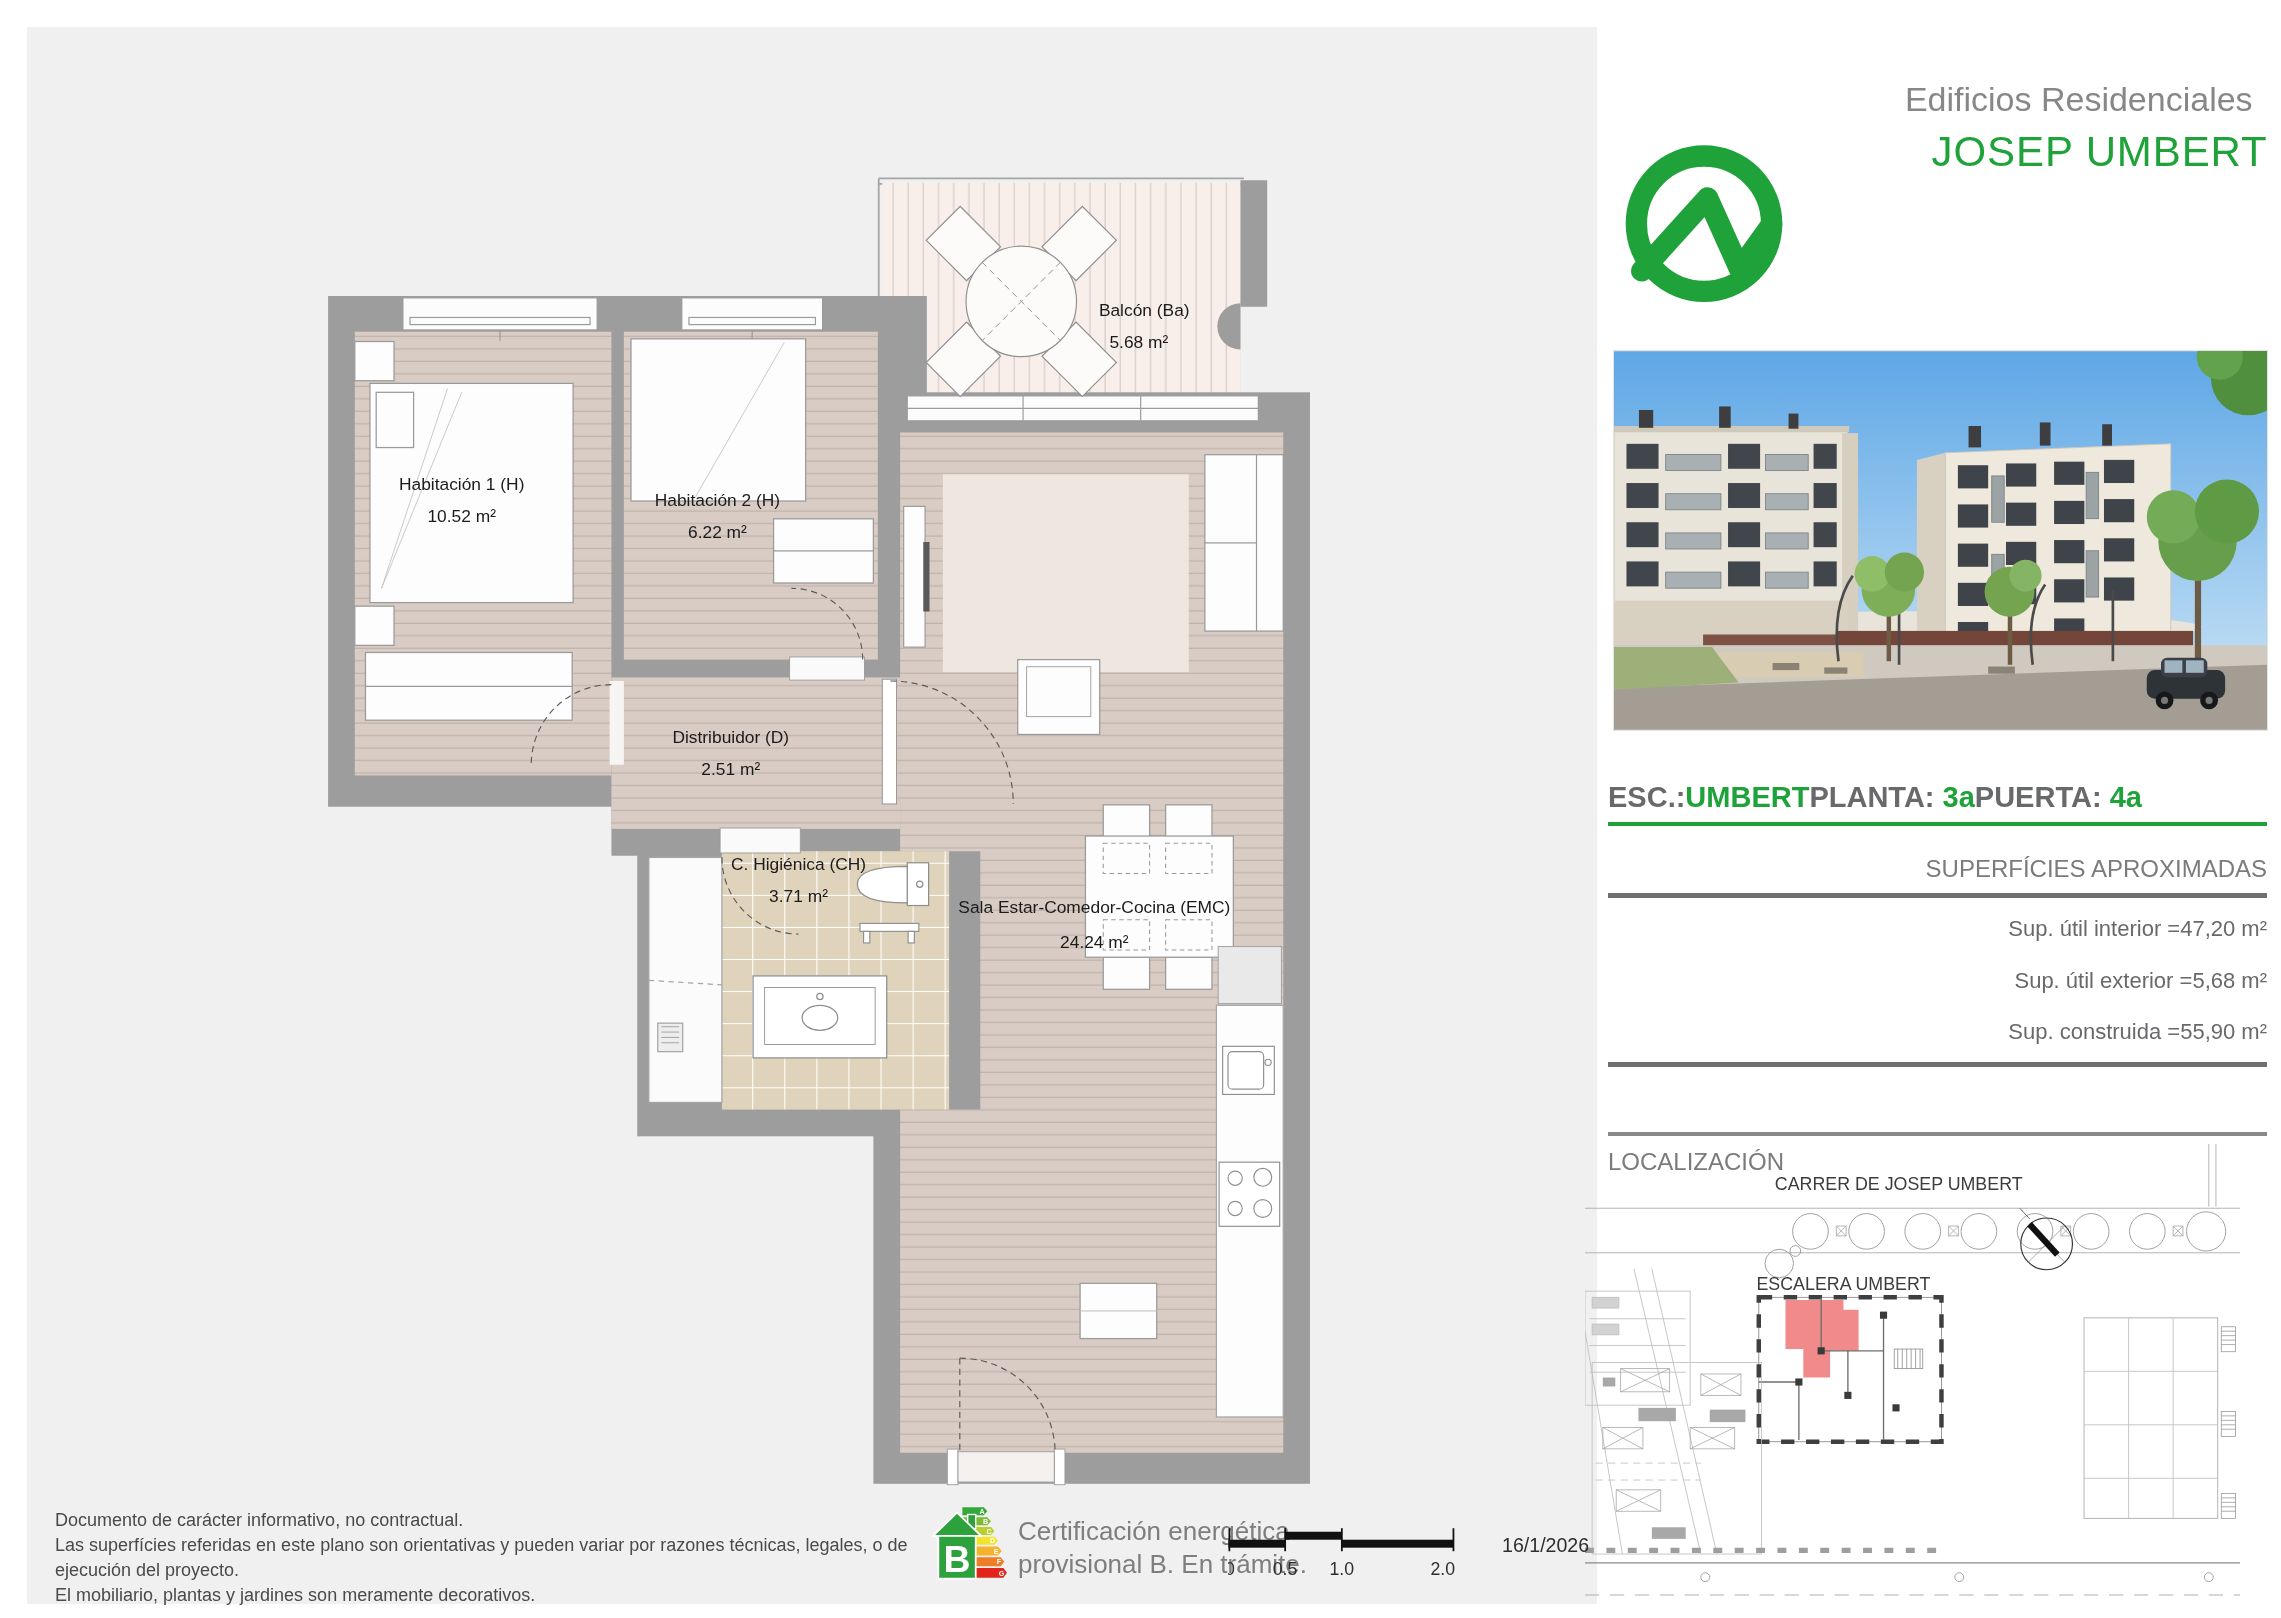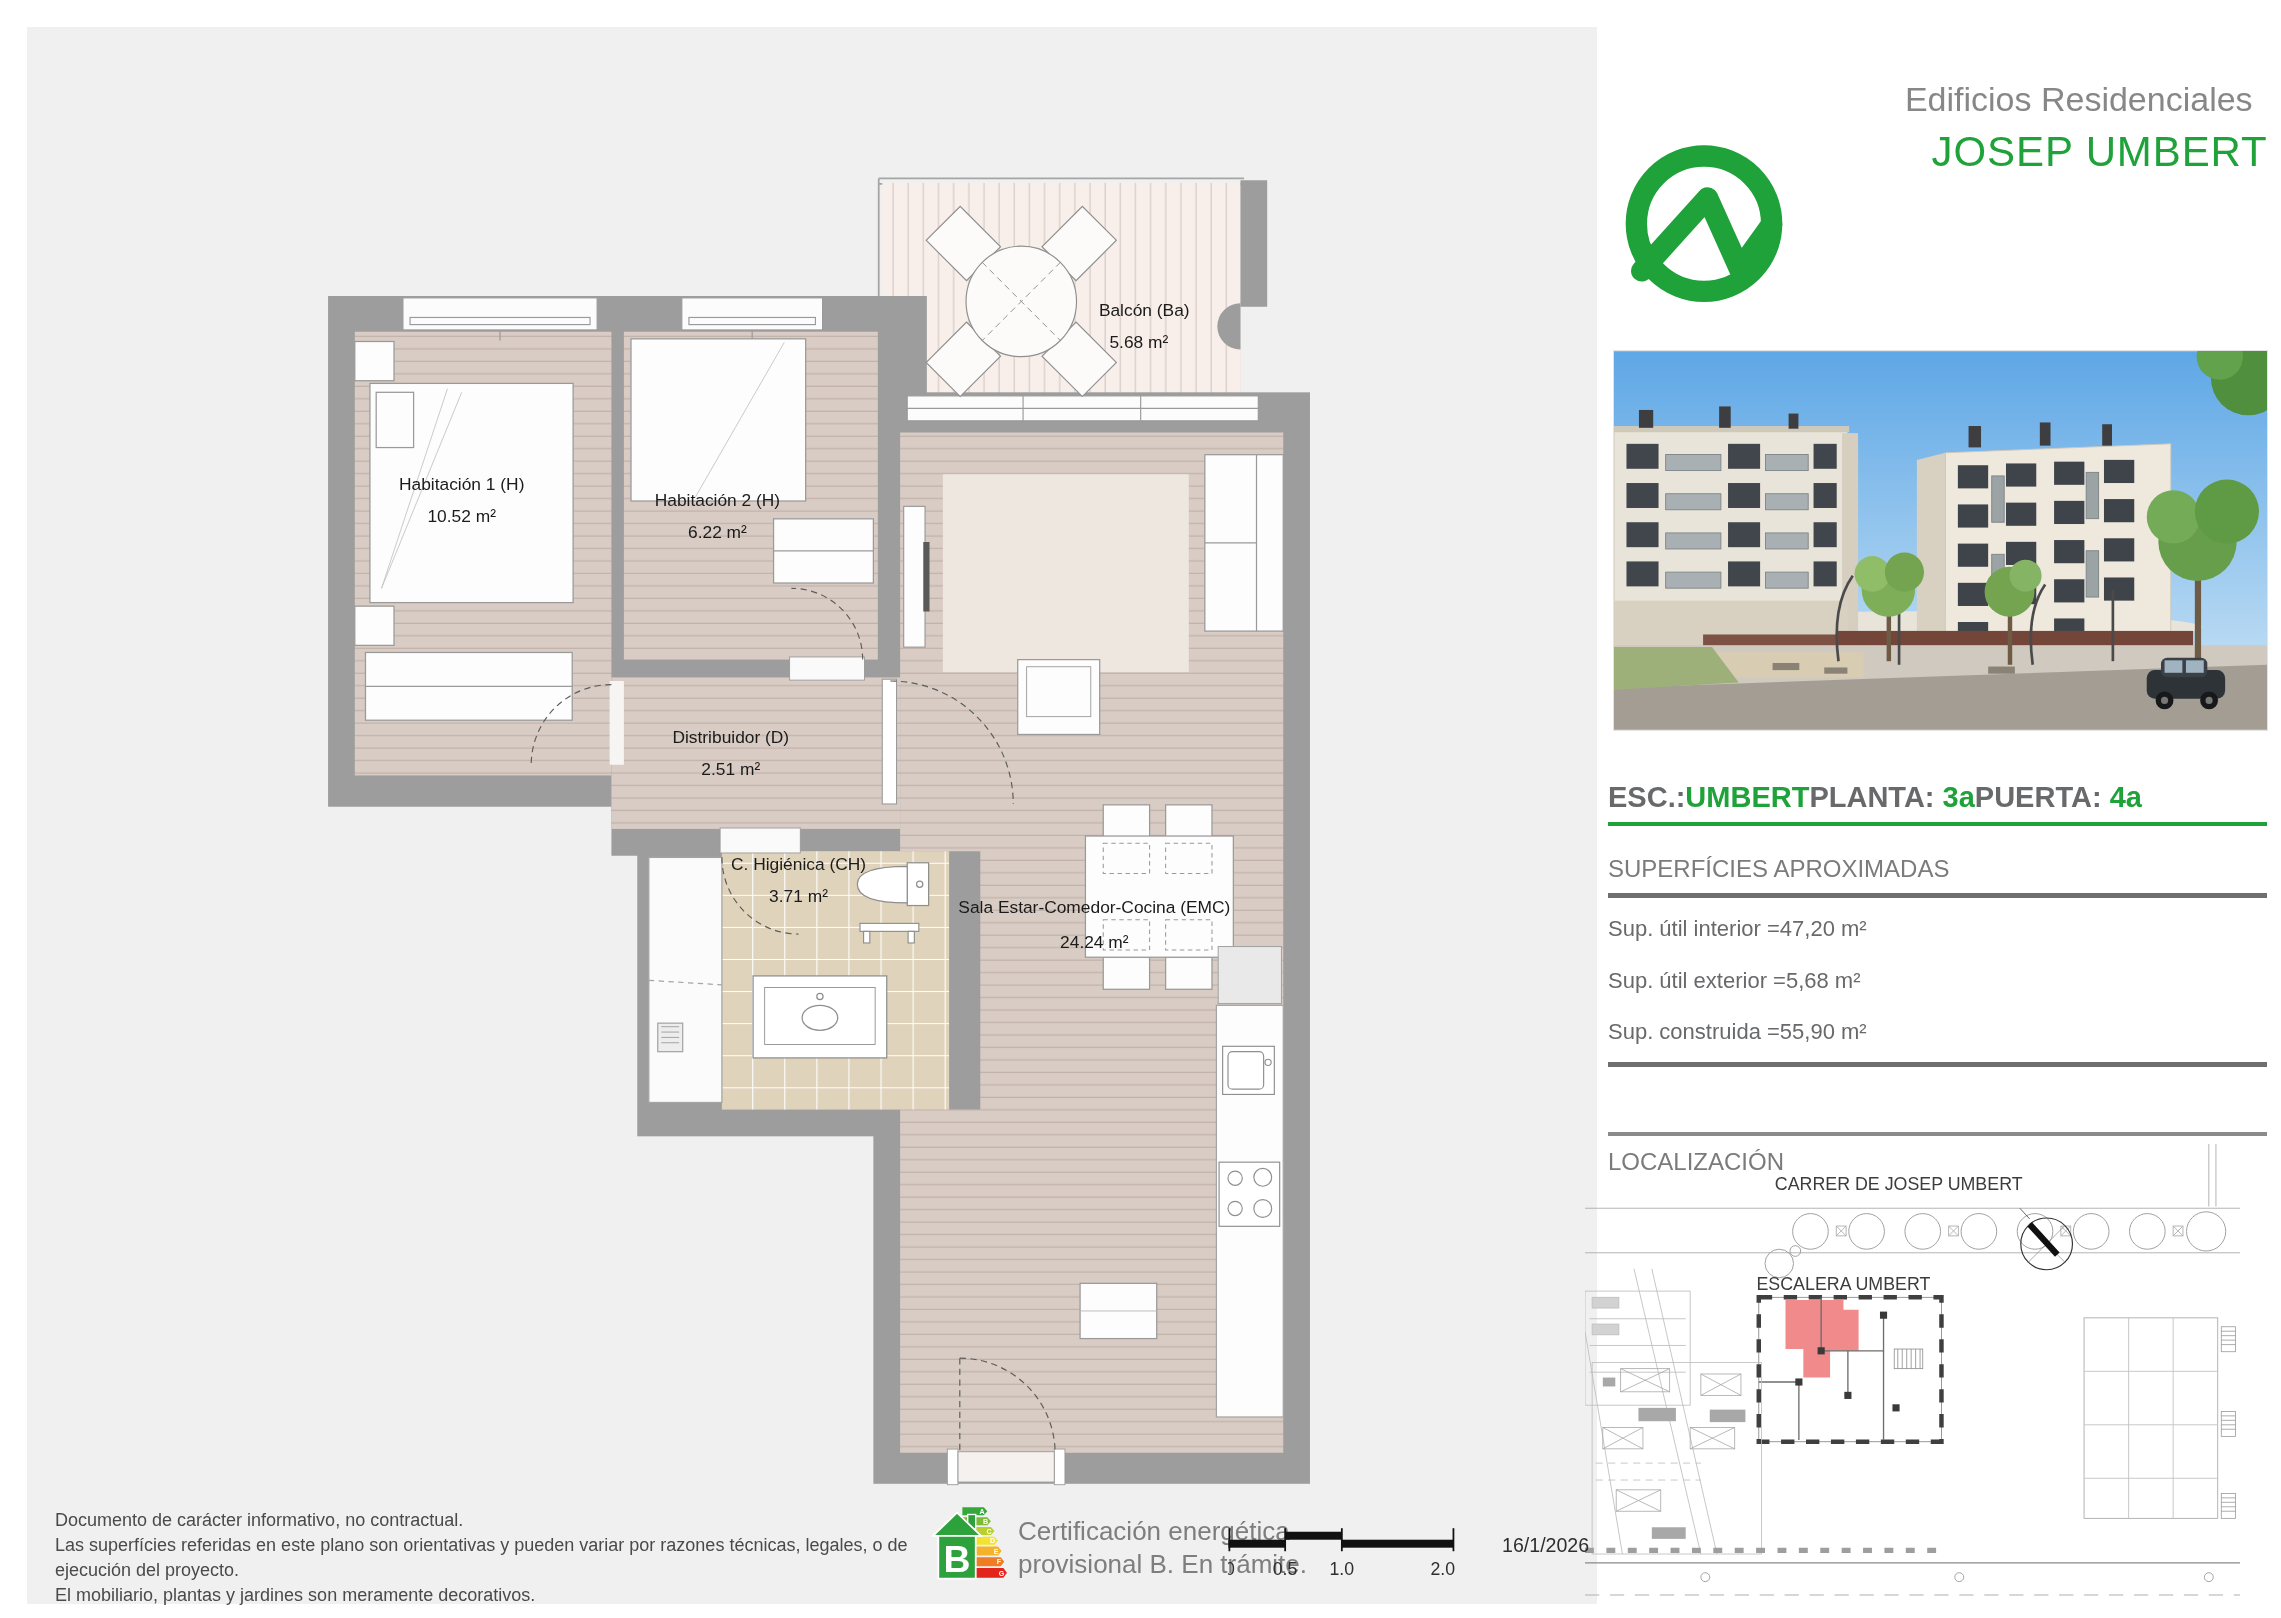--- a/index.html
+++ b/index.html
@@ -14,23 +14,23 @@
   #brandblock{right:13.4px;top:80px;text-align:right;}
   #brand-kicker{font-size:34px;color:#878787;margin:0 15px 9px 0;}
   #brand-name{font-size:42px;color:#1fa23a;margin:0 0 1.8px 0;font-weight:400;letter-spacing:0.9px;}
   #brand-product{font-size:61px;color:#66676a;margin:0;font-weight:700;}
   #logowrap{left:1615px;top:132px;width:178px;height:178px;}
   #photowrap{left:1613px;top:350px;width:655px;height:381px;border:0.9px solid #e3e3e3;box-sizing:border-box;}
   #unitline{left:1608px;top:781px;width:659px;display:flex;
             font-size:29px;font-weight:700;color:#68696b;}
   .green{color:#1fa23a;}
   #unit-underline{left:1608px;top:822px;width:659px;height:3.6px;background:#1fa23a;}
-  #surftitle{left:1608px;top:855px;width:659px;font-size:24px;color:#7b7b7b;}
+  #surftitle{left:1608px;top:855px;width:659px;text-align:right;font-size:24px;color:#7b7b7b;}
   #surfline1{left:1608px;top:893px;width:659px;height:4.5px;background:#6f6f6f;}
-  .surfrow{left:1608px;width:659px;display:flex;justify-content:flex-start;
+  .surfrow{left:1608px;width:659px;display:flex;justify-content:flex-end;
            font-size:22px;color:#68696b;}
   #surfline2{left:1608px;top:1062px;width:659px;height:4.5px;background:#6f6f6f;}
   #loctitle{left:1608px;top:1148px;width:659px;text-align:left;font-size:24px;color:#7b7b7b;}
   #locline{left:1608px;top:1132px;width:659px;height:3.6px;background:#8a8a8a;}
   #sitewrap{left:1585px;top:1144px;width:655px;height:468px;}
   
   #disclaimer{left:55px;top:1508px;width:855px;font-size:18px;color:#4a4a4a;line-height:25px;}
   #energyicon{left:932px;top:1502px;width:75px;height:82px;}
   #energytext{left:1018px;top:1515px;font-size:26px;color:#7e7e7e;line-height:33px;}
   #scalebar{left:1228px;top:1522px;width:233px;height:62px;}

